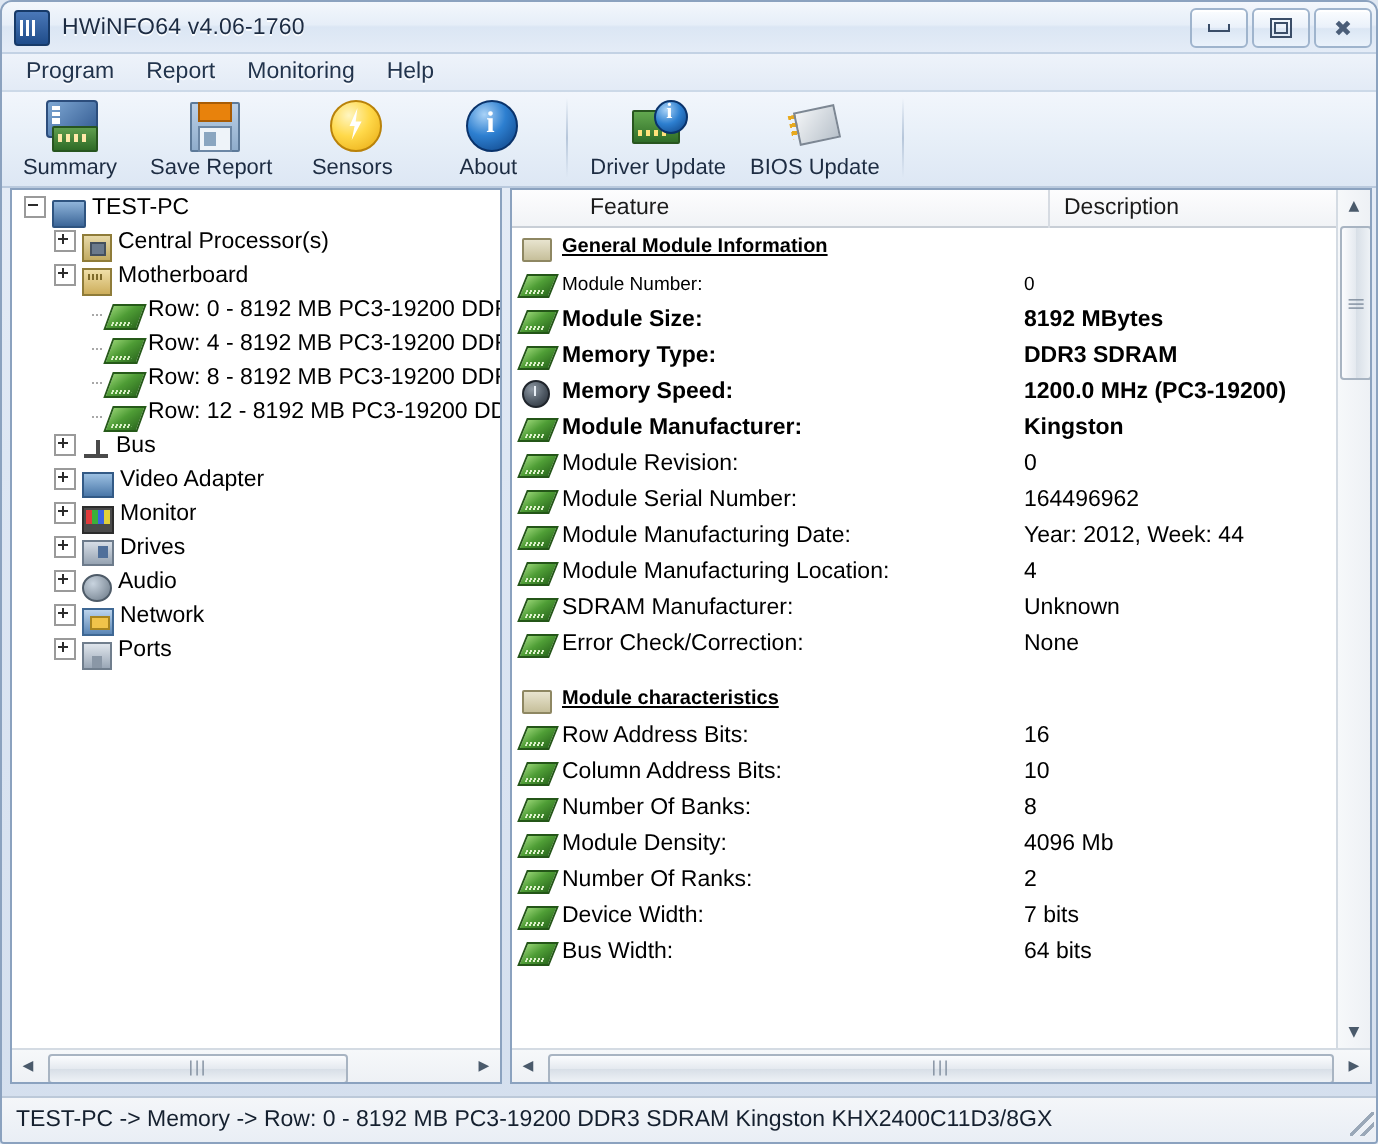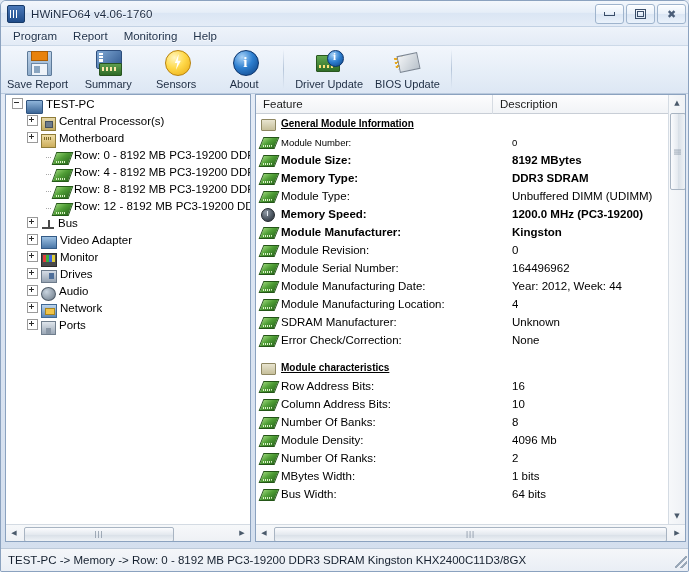--- a/index.html
+++ b/index.html
@@ -292,21 +292,21 @@
     background:linear-gradient(to right,#fbfcfe,#e4e9ef 50%,#d8dfe7 51%,#eef2f6);
     border:1px solid #a8b4c2; border-radius:2px;
     display:flex; align-items:center; justify-content:center;
   }
   .vs-grip { font-size:8px; color:#7a8899; line-height:1; transform:rotate(90deg); }
 
   
   .lv-head {
     position:absolute; left:0; top:0; right:17px; height:19px;
     background:linear-gradient(to bottom,#fdfdfe,#f1f3f6);
-    border-bottom:1px solid #c8ced6; display:flex; box-sizing:border-box;
+    border-bottom:1px solid #c8ced6; display:flex; box-sizing:border-box;padding-left:32px;
   }
   .lv-th {
     font-size:11.5px; color:#1b1b1b; padding:3px 0 0 7px; box-sizing:border-box;
     border-right:1px solid #d6dbe2; height:19px;
   }
   .lv-th.c1 { width:237px; }
   .lv-th.c2 { flex:1 1 auto; border-right:none; }
   .lv-body {
     position:absolute; left:0; top:19px; right:17px; bottom:17px;
     overflow:hidden; background:#fff;
@@ -388,33 +388,33 @@
   <div class="menubar">
     <div class="menu-item">Program</div>
     <div class="menu-item">Report</div>
     <div class="menu-item">Monitoring</div>
     <div class="menu-item">Help</div>
   </div>
 
   <div class="toolbar">
     <div class="tb-group">
       <div class="tb-btn">
+        <div class="tb-ico ico-summary">
+          <span class="scr"></span>
+            <span class="brd"></span>
+        </div>
+        <div class="tb-label">Summary</div>
+      </div>
+      <div class="tb-btn">
         <div class="tb-ico ico-save">
           <span class="body"></span>
             <span class="top"></span>
             <span class="shut"></span>
         </div>
         <div class="tb-label">Save Report</div>
-      </div>
-      <div class="tb-btn">
-        <div class="tb-ico ico-summary">
-          <span class="scr"></span>
-            <span class="brd"></span>
-        </div>
-        <div class="tb-label">Summary</div>
       </div>
       <div class="tb-btn">
         <div class="tb-ico ico-sensors">
           <span class="circ"></span>
             <span class="bolt"></span>
         </div>
         <div class="tb-label">Sensors</div>
       </div>
       <div class="tb-btn">
         <div class="tb-ico ico-about">
@@ -574,27 +574,20 @@
             <span class="lv-feat">Module Size:</span>
             <span class="lv-desc">8192 MBytes</span>
           </div>
           <div class="lv-row bold">
             <span class="lv-ico">
               <span class="di-ram" style="display: block;"></span>
             </span>
             <span class="lv-feat">Memory Type:</span>
             <span class="lv-desc">DDR3 SDRAM</span>
           </div>
-          <div class="lv-row">
-            <span class="lv-ico">
-              <span class="di-ram" style="display: block;"></span>
-            </span>
-            <span class="lv-feat">Module Type:</span>
-            <span class="lv-desc">Unbuffered DIMM (UDIMM)</span>
-          </div>
           <div class="lv-row bold">
             <span class="lv-ico">
               <span class="di-speed" style="display: block;"></span>
             </span>
             <span class="lv-feat">Memory Speed:</span>
             <span class="lv-desc">1200.0 MHz (PC3-19200)</span>
           </div>
           <div class="lv-row bold">
             <span class="lv-ico">
               <span class="di-ram" style="display: block;"></span>
@@ -688,22 +681,22 @@
             <span class="lv-ico">
               <span class="di-ram" style="display: block;"></span>
             </span>
             <span class="lv-feat">Number Of Ranks:</span>
             <span class="lv-desc">2</span>
           </div>
           <div class="lv-row">
             <span class="lv-ico">
               <span class="di-ram" style="display: block;"></span>
             </span>
-            <span class="lv-feat">MBytes Width:</span>
-            <span class="lv-desc">1 bits</span>
+            <span class="lv-feat">Device Width:</span>
+            <span class="lv-desc">7 bits</span>
           </div>
           <div class="lv-row">
             <span class="lv-ico">
               <span class="di-ram" style="display: block;"></span>
             </span>
             <span class="lv-feat">Bus Width:</span>
             <span class="lv-desc">64 bits</span>
           </div>
           <div class="lv-row">
             <span class="lv-ico"></span>

